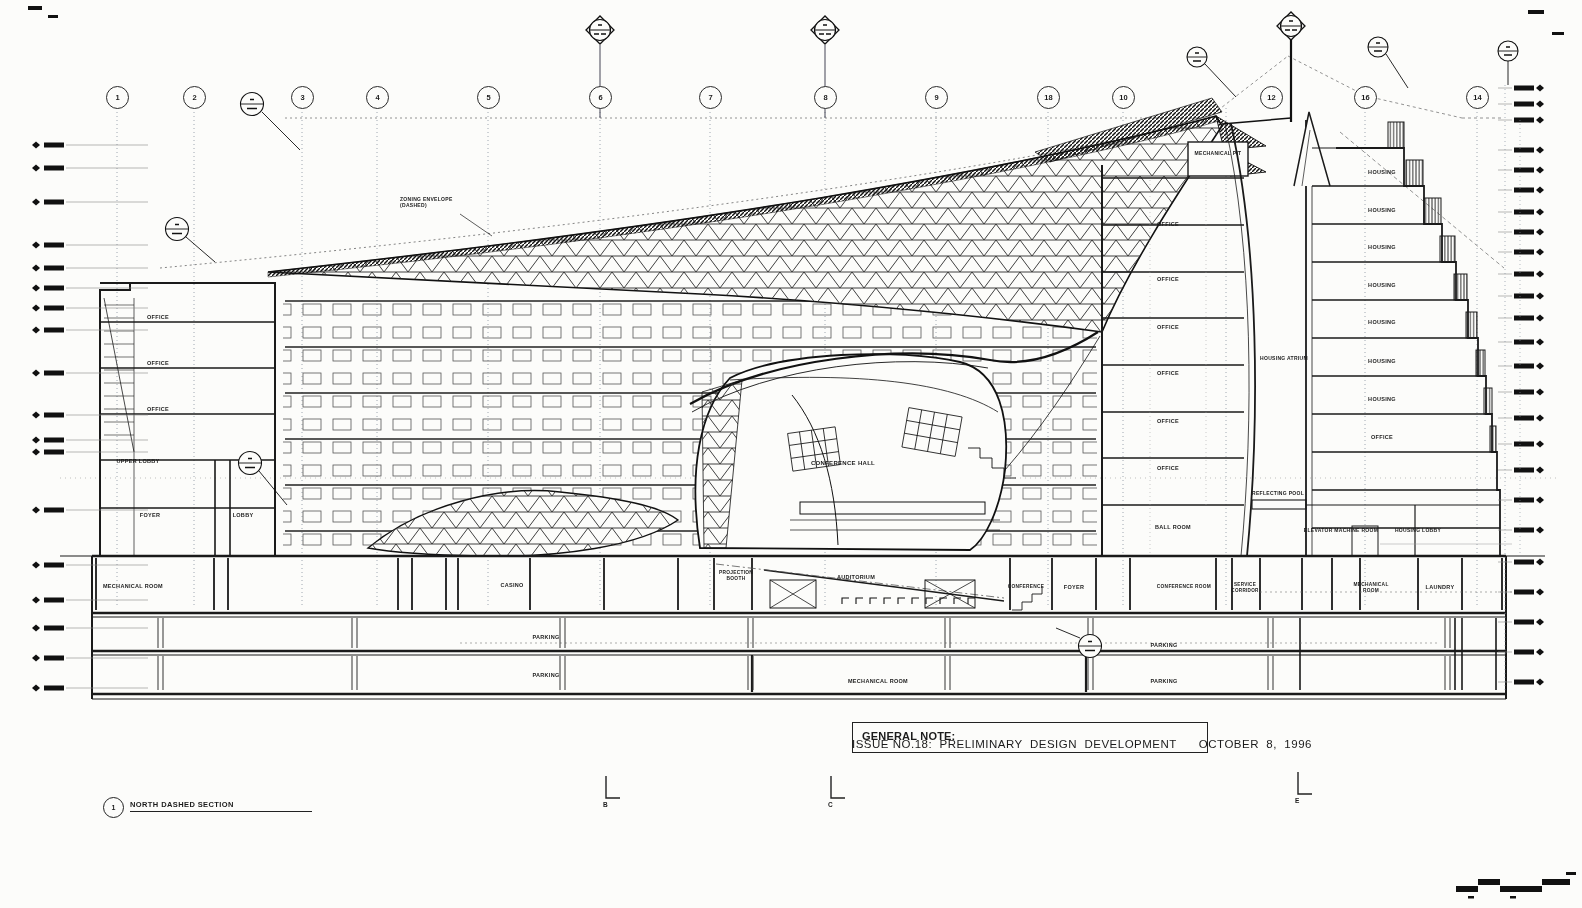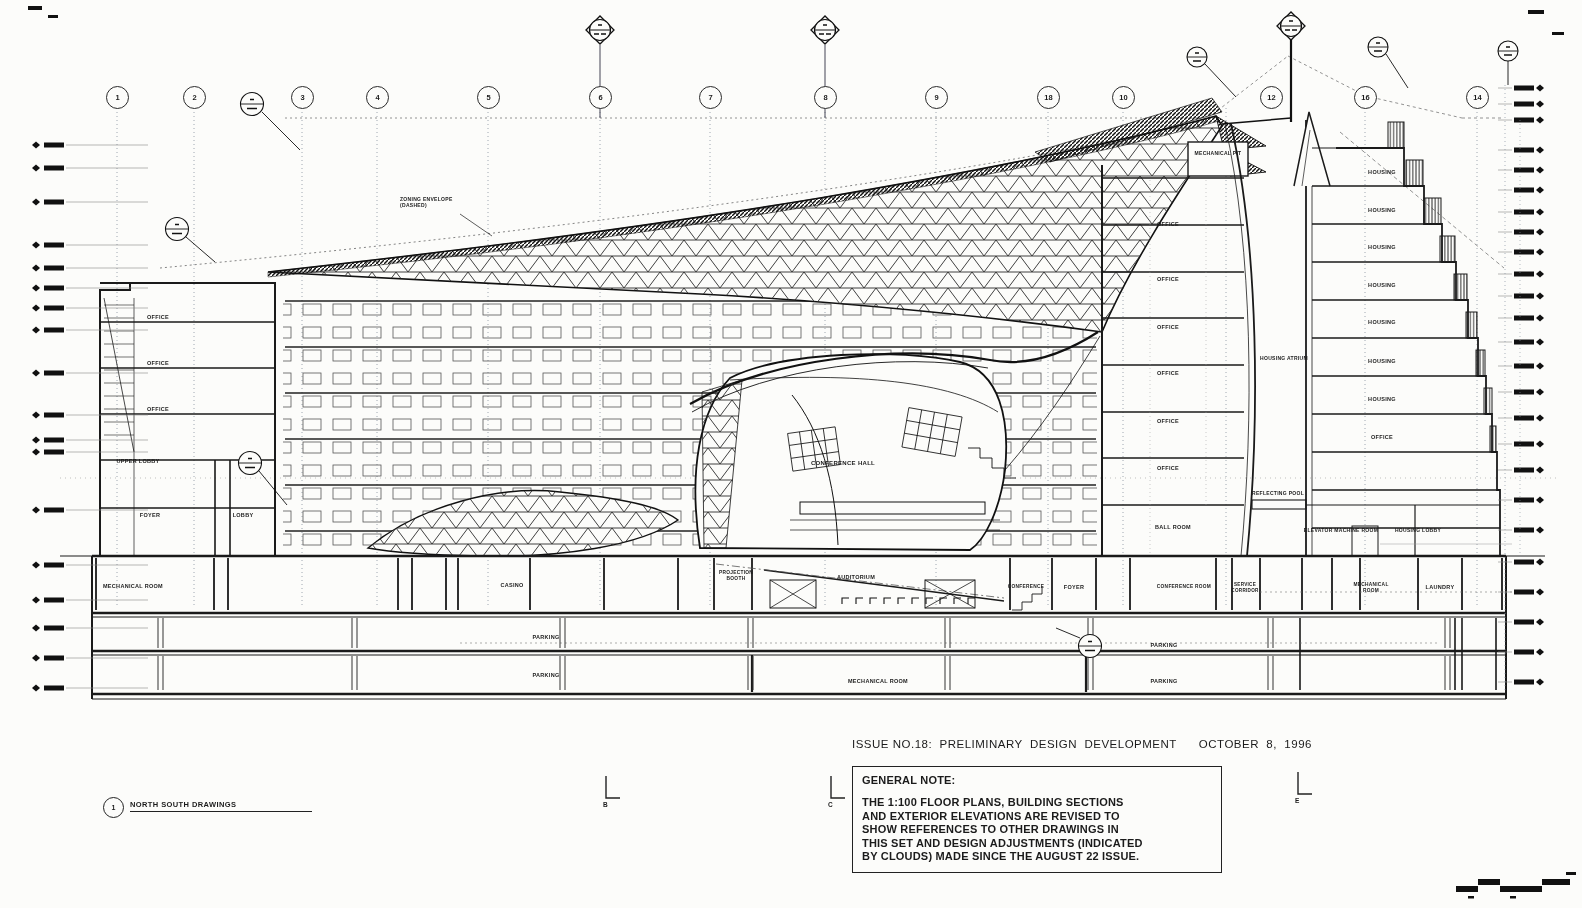--- a/index.html
+++ b/index.html
@@ -7,22 +7,22 @@
          font-family:"Liberation Sans",sans-serif;color:#1b1b1b;}
   #linework{position:absolute;left:0;top:0;}
   .lbl{position:absolute;font-size:5.5px;letter-spacing:.3px;white-space:pre-line;
        transform:translateX(-50%);text-align:center;color:#1b1b1b;line-height:1.25;font-weight:bold;}
   .lbl.left{transform:none;text-align:left;}
   .gridbub{position:absolute;width:21px;height:21px;border:1.2px solid #2a2a2a;border-radius:50%;
        background:#fcfcfa;display:flex;align-items:center;justify-content:center;
        font-size:7.5px;font-weight:bold;}
   #issue-line{position:absolute;left:852px;top:738px;font-size:11.5px;letter-spacing:.5px;
        font-weight:normal;white-space:pre;}
-  #note-box{position:absolute;left:852px;top:766px;width:336px;border:1.6px solid #222;
-       padding:7px 23px 9px 9px;font-size:11px;font-weight:bold;letter-spacing:.2px;line-height:1.22;}
+  #note-box{position:absolute;left:852px;top:722px;width:336px;border:1.6px solid #222;
+       padding:7px 9px 9px 9px;font-size:11px;font-weight:bold;letter-spacing:.2px;line-height:1.22;}
   #note-box .body{white-space:pre-line;margin-top:9px;}
   #title-group{position:absolute;left:103px;top:797px;display:flex;align-items:flex-start;}
   #title-circle{width:19px;height:19px;border:1.3px solid #222;border-radius:50%;
        display:flex;align-items:center;justify-content:center;font-size:7px;font-weight:bold;}
   #title-text{margin-left:6px;padding:3px 0 2px 0;border-bottom:1.4px solid #222;width:182px;
        font-size:7.5px;font-weight:bold;letter-spacing:.4px;}
   .secletter{position:absolute;font-size:6.5px;font-weight:bold;}
 </style>
 </head>
 <body>
@@ -421,29 +421,24 @@
 <div class="lbl" style="left:546px;top:634px;">PARKING</div>
 <div class="lbl" style="left:1164px;top:642px;">PARKING</div>
 <div class="lbl" style="left:546px;top:672px;">PARKING</div>
 <div class="lbl" style="left:878px;top:678px;">MECHANICAL ROOM</div>
 <div class="lbl" style="left:1164px;top:678px;">PARKING</div>
 
 <div id="issue-line">ISSUE NO.18:  PRELIMINARY  DESIGN  DEVELOPMENT      OCTOBER  8,  1996</div>
 
 <div id="note-box">
   <div>GENERAL NOTE:</div>
-  <div class="body">THE 1:100 FLOOR PLANS, BUILDING SECTIONS
-AND EXTERIOR ELEVATIONS ARE REVISED TO
-SHOW REFERENCES TO OTHER DRAWINGS IN
-THIS SET AND DESIGN ADJUSTMENTS (INDICATED
-BY CLOUDS) MADE SINCE THE AUGUST 22 ISSUE.</div>
 </div>
 
 <div id="title-group">
   <div id="title-circle">1</div>
-  <div id="title-text">NORTH SOUTH DRAWINGS</div>
+  <div id="title-text">NORTH DASHED SECTION</div>
 </div>
 
 <div class="secletter" style="left:603px;top:801px;">B</div>
 <div class="secletter" style="left:828px;top:801px;">C</div>
 <div class="secletter" style="left:1295px;top:797px;">E</div>
 
 </div>
 
 </body></html>

